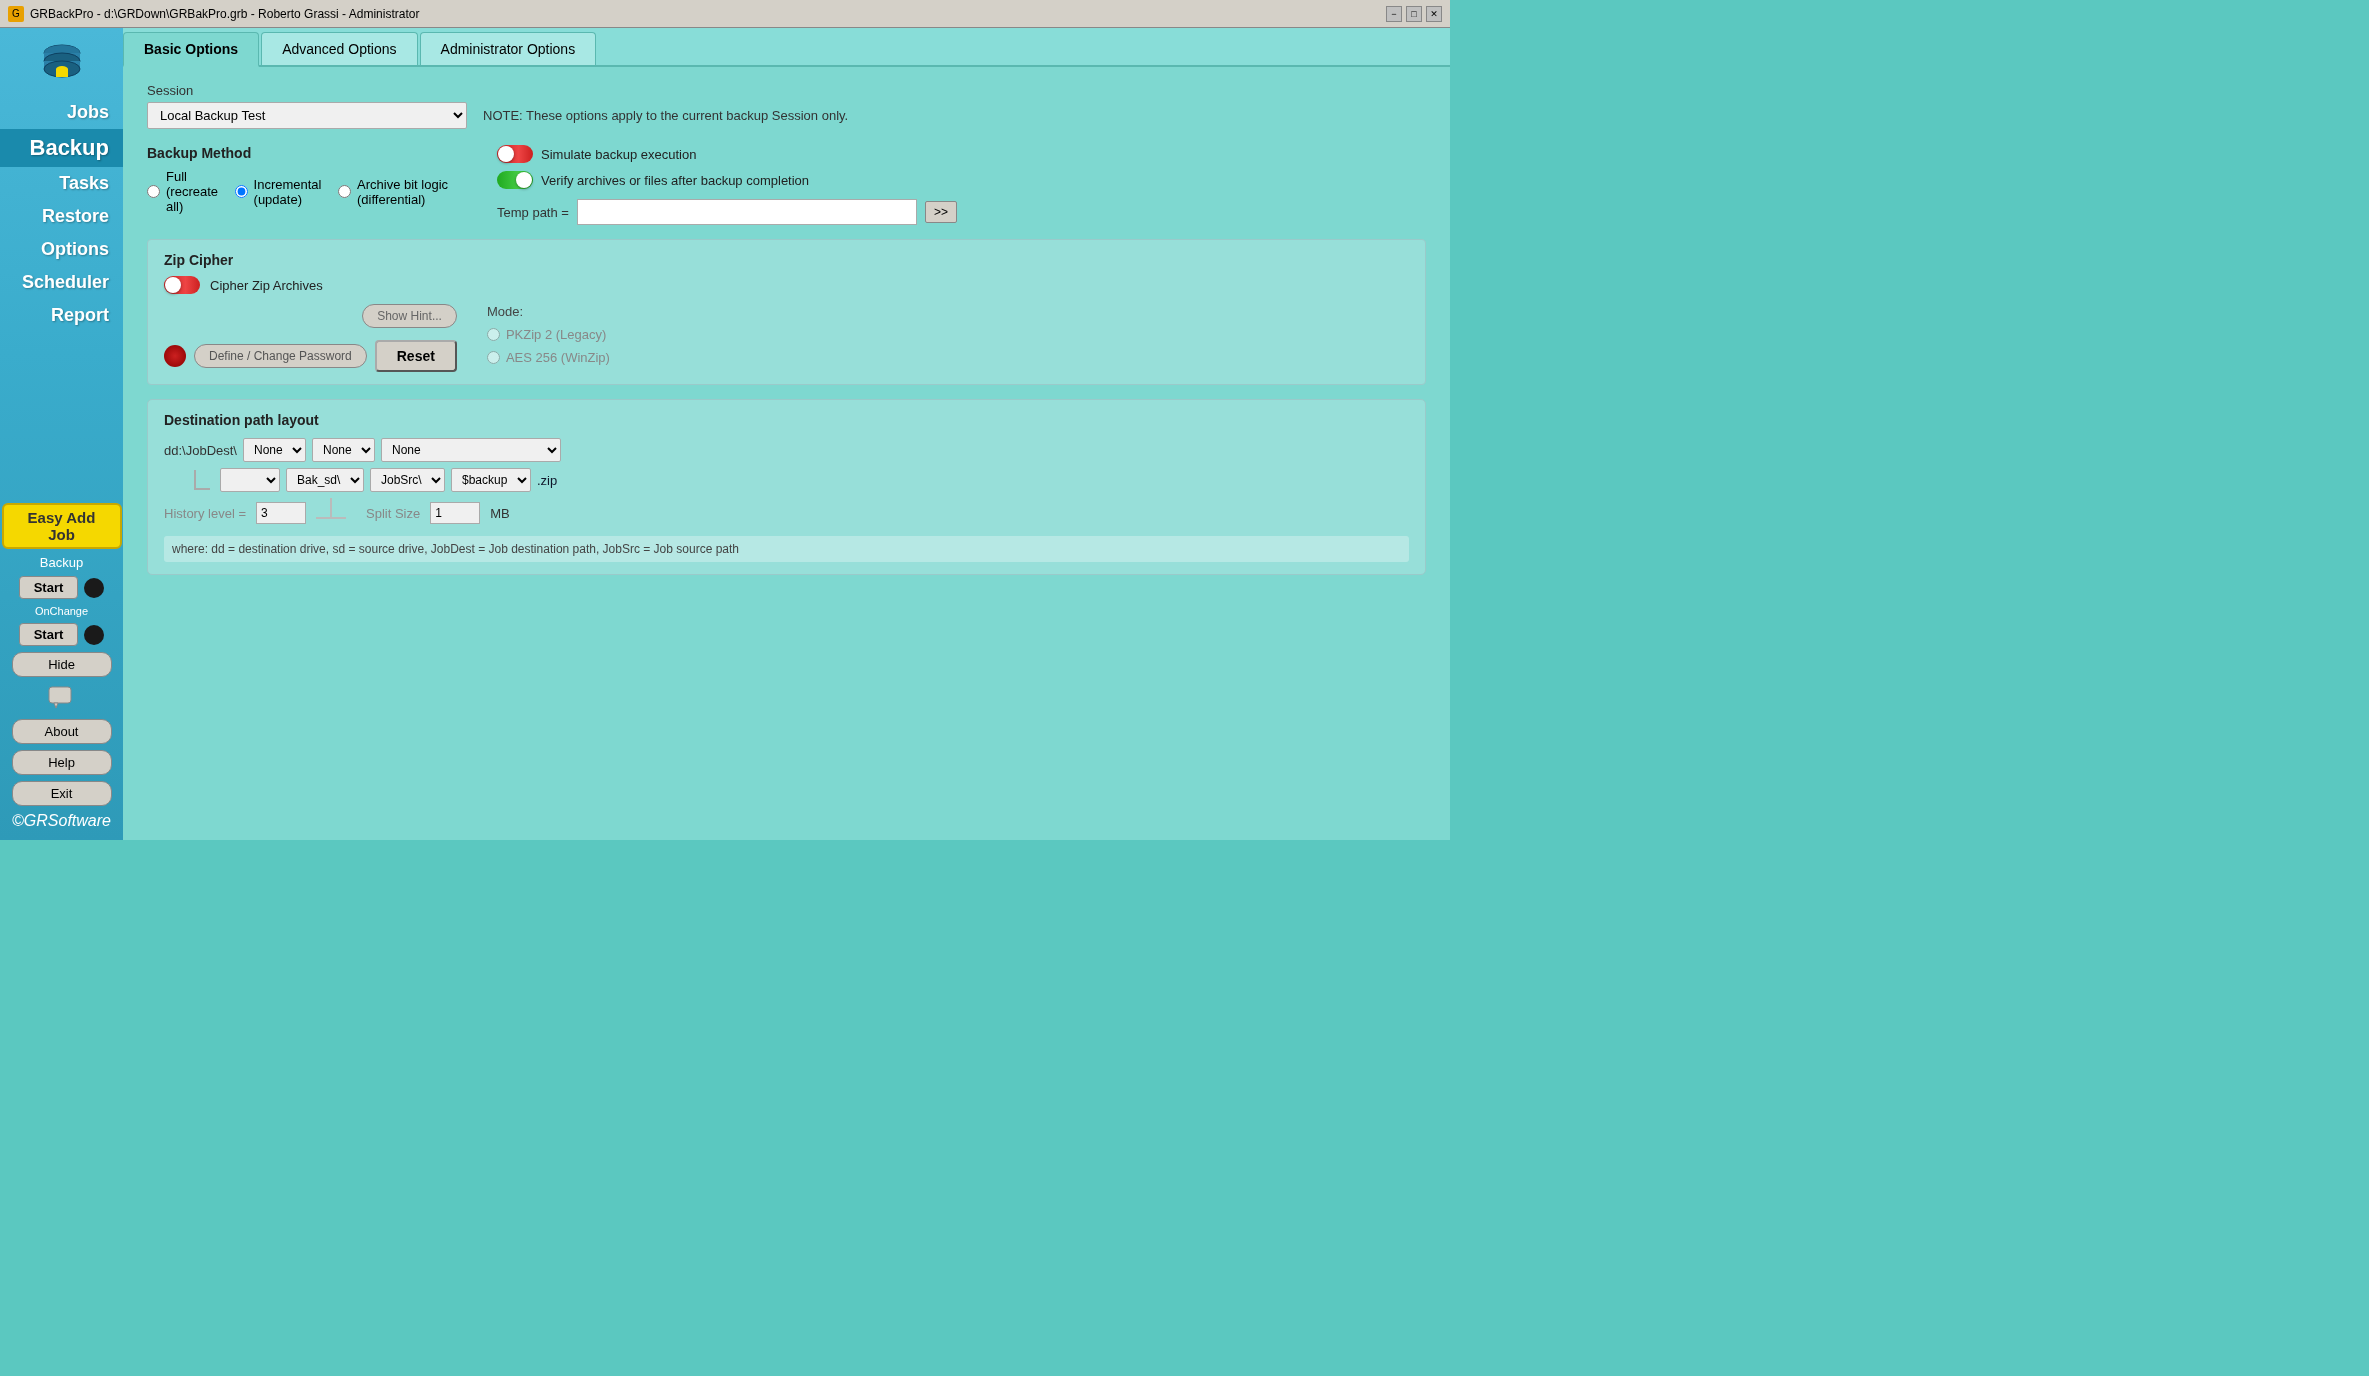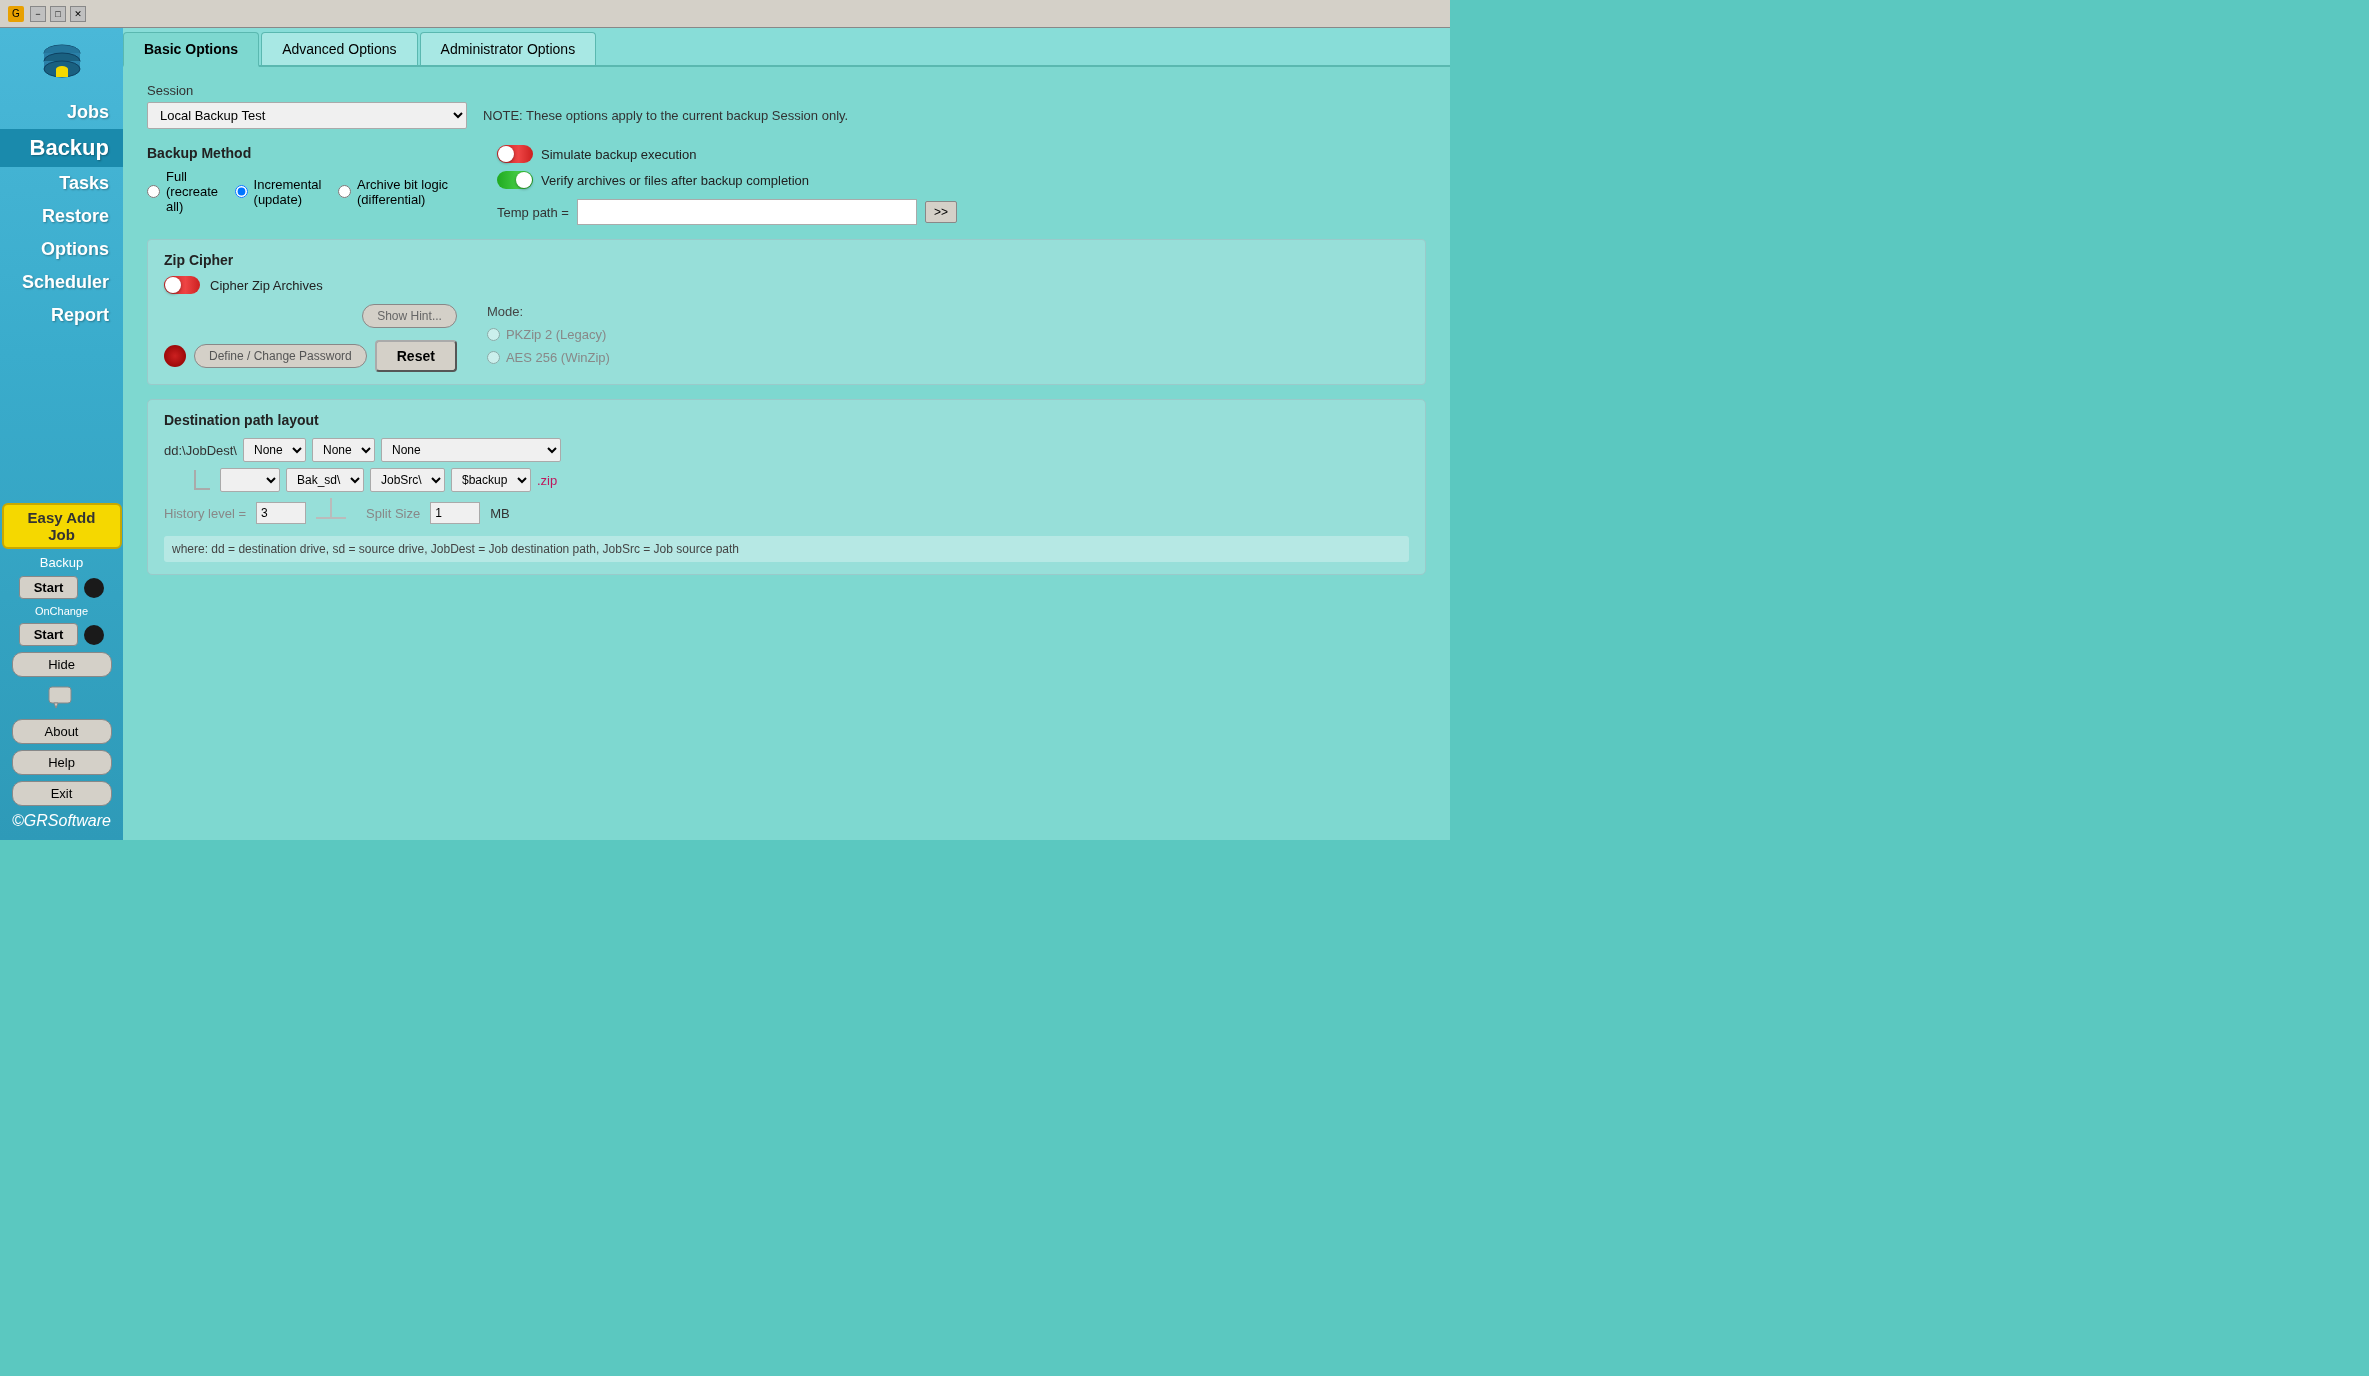--- a/index.html
+++ b/index.html
@@ -360,27 +360,28 @@
       width: 50px;
       height: 22px;
       border: 1px solid #aaa;
       background: #f0f0f0;
       font-size: 12px;
       padding: 0 4px;
     }
     .split-label { font-size: 13px; color: #888; }
     .mb-label { font-size: 13px; color: #333; }
     .dest-note { font-size: 12px; color: #444; background: rgba(255,255,255,0.3); padding: 6px 8px; border-radius: 3px; }
-    .zip-ext { font-size: 13px; color: #be185d; }
+    .zip-ext { font-size: 13px; color: #0f172a; }
   </style>
 </head>
 <body>
 
 <div class="title-bar">
   <span class="title-bar-icon">G</span>
+  <span class="title-bar-text">GRBackPro - d:\GRDown\GRBakPro.grb - Roberto Grassi - Administrator</span>
   <div class="title-bar-buttons">
     <div class="tb-btn">−</div>
     <div class="tb-btn">□</div>
     <div class="tb-btn">✕</div>
   </div>
 </div>
 
 <div class="main-area">
 
   <div class="sidebar">

